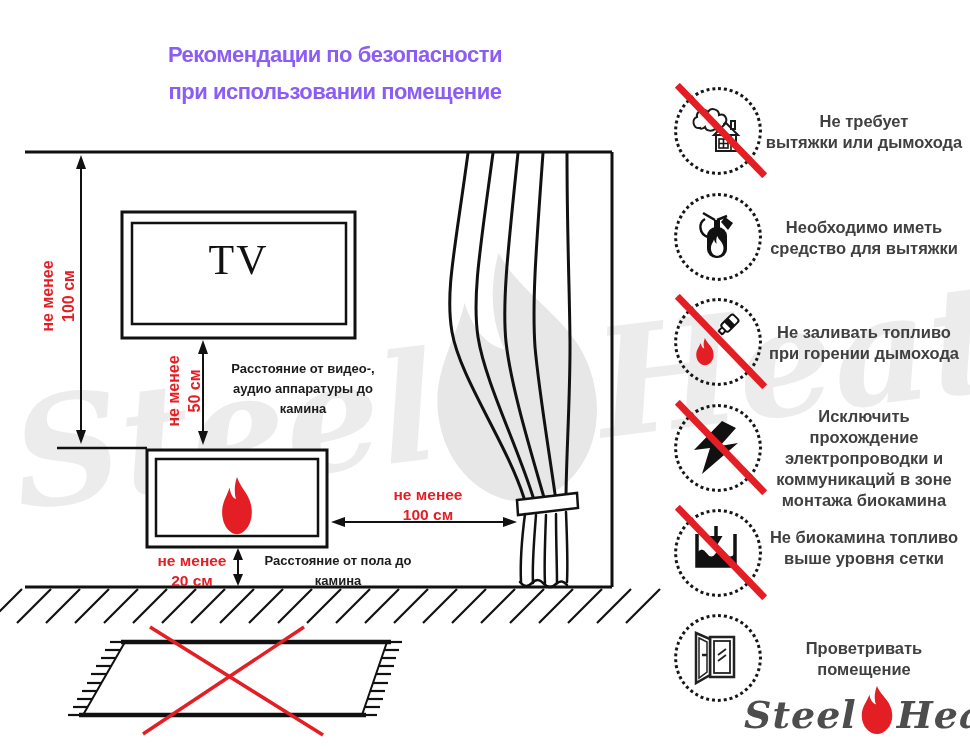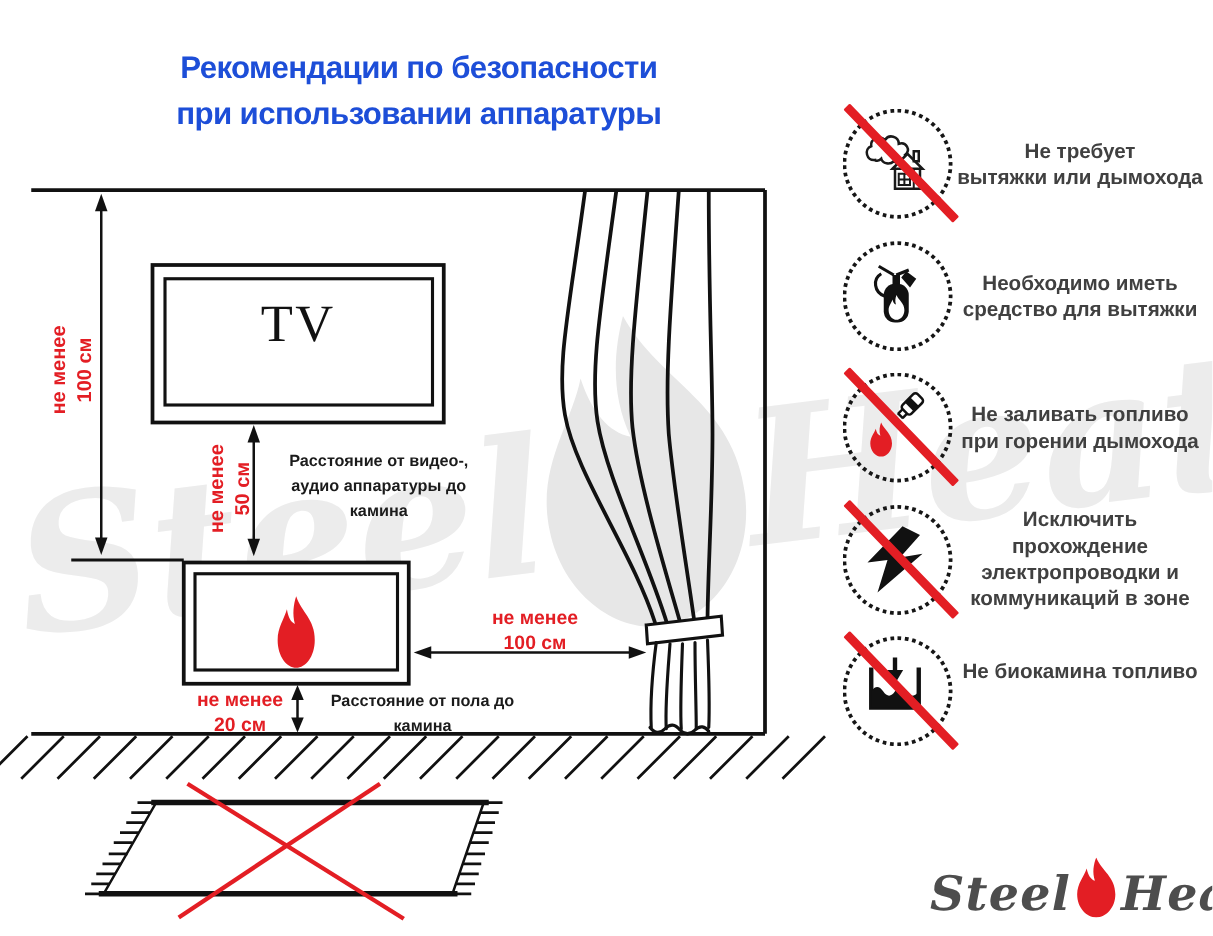--- a/index.html
+++ b/index.html
@@ -10,21 +10,21 @@
   .watermark{position:absolute;left:10px;top:255px;width:960px;display:flex;align-items:center;
     gap:4px;transform:rotate(-7deg);color:#ececec;font-family:"DejaVu Serif",serif;
     font-style:italic;font-weight:bold;font-size:150px;z-index:0;user-select:none;}
   .watermark .wm-flame{margin:0 -18px;}
 
   .layer{position:absolute;left:0;top:0;z-index:1;}
   .lbl{position:absolute;z-index:2;}
 
   
   .title{position:absolute;left:15px;top:36px;width:640px;text-align:center;z-index:2;
-    font-weight:bold;font-size:25px;line-height:37px;color:#1d4ed8;letter-spacing:-0.5px;}
+    font-weight:bold;font-size:22px;line-height:37px;color:#8b5cf6;letter-spacing:-0.5px;}
 
   
   .red{color:#e31e24;font-weight:bold;}
   .dim-v{position:absolute;z-index:2;text-align:center;font-size:16px;line-height:21px;
     font-weight:bold;white-space:nowrap;}
   .dim-v.rot{transform:translate(-50%,-50%) rotate(-90deg);}
   .blk{color:#1b1b1b;font-weight:bold;font-size:13px;line-height:20px;text-align:center;}
   .redlbl{color:#e31e24;font-weight:bold;font-size:15.5px;line-height:20px;text-align:center;}
 
   .tv-text{position:absolute;left:122px;top:212px;width:233px;height:96px;z-index:2;
@@ -57,21 +57,21 @@
     <span class="wm-flame">
       <svg width="190" height="250" viewBox="0 0 32 44">
           <path fill="#e7e7e7" d="M16,0 C20,10 30,14 30,27 C30,37 23,44 16,44 C9,44 2,37 2,27 C2,19 7,14 9,8 C10,13 12,16 15,17 C13,11 14,5 16,0 Z"></path>
         </svg>
     </span>
     <span>Heat</span>
   </div>
 
   <div class="title">
     <div>Рекомендации по безопасности</div>
-    <div>при использовании аппаратуры</div>
+    <div>при использовании помещение</div>
   </div>
 
   <svg class="layer" width="970" height="749" viewBox="0 0 970 749">
 
     <path d="M25,152 H612" stroke="#111" stroke-width="3"></path>
     <path d="M612,152 V587" stroke="#111" stroke-width="3"></path>
     <path d="M25,587 H612" stroke="#111" stroke-width="3"></path>
     <path stroke="#111" stroke-width="2.2" fill="none" d="M-12,623 l34,-34 M17,623 l34,-34 M46,623 l34,-34 M75,623 l34,-34 M104,623 l34,-34 M133,623 l34,-34 M162,623 l34,-34 M191,623 l34,-34 M220,623 l34,-34 M249,623 l34,-34 M278,623 l34,-34 M307,623 l34,-34 M336,623 l34,-34 M365,623 l34,-34 M394,623 l34,-34 M423,623 l34,-34 M452,623 l34,-34 M481,623 l34,-34 M510,623 l34,-34 M539,623 l34,-34 M568,623 l34,-34 M597,623 l34,-34 M626,623 l34,-34"></path>
 
     <g>
@@ -261,39 +261,58 @@
     <div class="icon-wrap">
       <svg width="60" height="60" viewBox="0 0 60 60">
         <polygon points="34,3 6,32 22,30 14,56 50,25 32,28 48,10" fill="#111"></polygon>
       </svg>
     </div>
     <div class="slash"></div>
     <div class="txt" style="top:2px;">
       <div>Исключить прохождение</div>
       <div>электропроводки и</div>
       <div>коммуникаций в зоне</div>
+      <div>монтажа биокамина</div>
     </div>
   </div>
 
   <div class="rule" style="top:509px;">
     <div class="circle"></div>
     <div class="icon-wrap">
       <svg width="60" height="60" viewBox="0 0 60 60">
         <path d="M9,11 V43 H47 V11" stroke="#111" stroke-width="3.5" fill="none"></path>
         <path d="M9,30 q4.75,-7 9.5,0 q4.75,7 9.5,0 q4.75,-7 9.5,0 q4.75,7 9.5,0 L47,43 L9,43 Z" fill="#111"></path>
         <path d="M28,3 V15" stroke="#111" stroke-width="3.5"></path>
         <polygon points="28,24 21.5,13 34.5,13" fill="#111"></polygon>
       </svg>
     </div>
     <div class="slash"></div>
     <div class="txt" style="top:18px;">
       <div>Не биокамина топливо</div>
-    </div>
-  </div>
-
+      <div>выше уровня сетки</div>
+    </div>
+  </div>
+
+  <div class="rule" style="top:614px;">
+    <div class="circle"></div>
+    <div class="icon-wrap">
+      <svg width="60" height="60" viewBox="0 0 60 60" fill="none" stroke="#222">
+        <rect x="22" y="9" width="24" height="40" stroke-width="2.5" fill="#fff"></rect>
+        <rect x="26" y="13" width="16" height="32" stroke-width="1.8"></rect>
+        <path d="M30,27 L38,21 M30,33 L38,27" stroke-width="1.8"></path>
+        <polygon points="8,5 22,11 22,47 8,55" stroke-width="2.5" fill="#fff"></polygon>
+        <polygon points="11,10 19,14 19,44 11,50" stroke-width="1.5"></polygon>
+        <path d="M19,27 h-5" stroke-width="2.5"></path>
+      </svg>
+    </div>
+    <div class="txt" style="top:24px;">
+      <div>Проветривать</div>
+      <div>помещение</div>
+    </div>
+  </div>
 
   <div class="logo">
     <span>Steel</span>
     <span class="logo-flame">
       <svg width="36" height="48" viewBox="0 0 32 44">
           <path fill="#e31e24" d="M16,0 C20,10 30,14 30,27 C30,37 23,44 16,44 C9,44 2,37 2,27 C2,19 7,14 9,8 C10,13 12,16 15,17 C13,11 14,5 16,0 Z"></path>
         </svg>
     </span>
     <span>Heat</span>
   </div>

